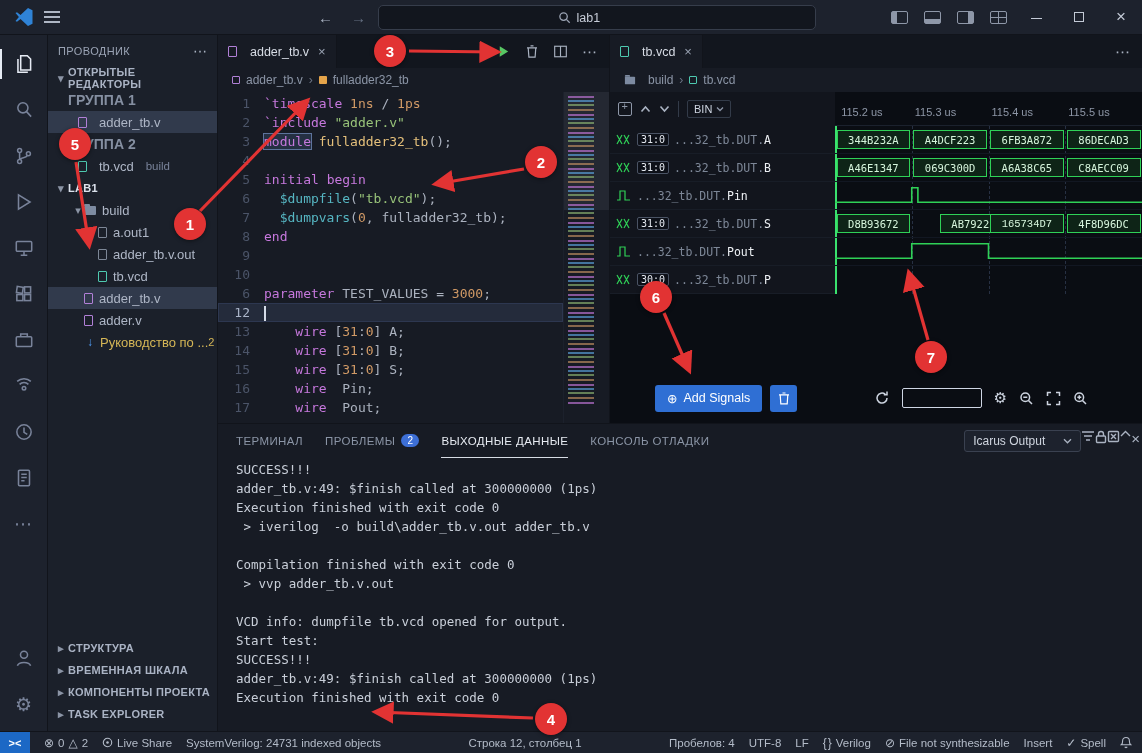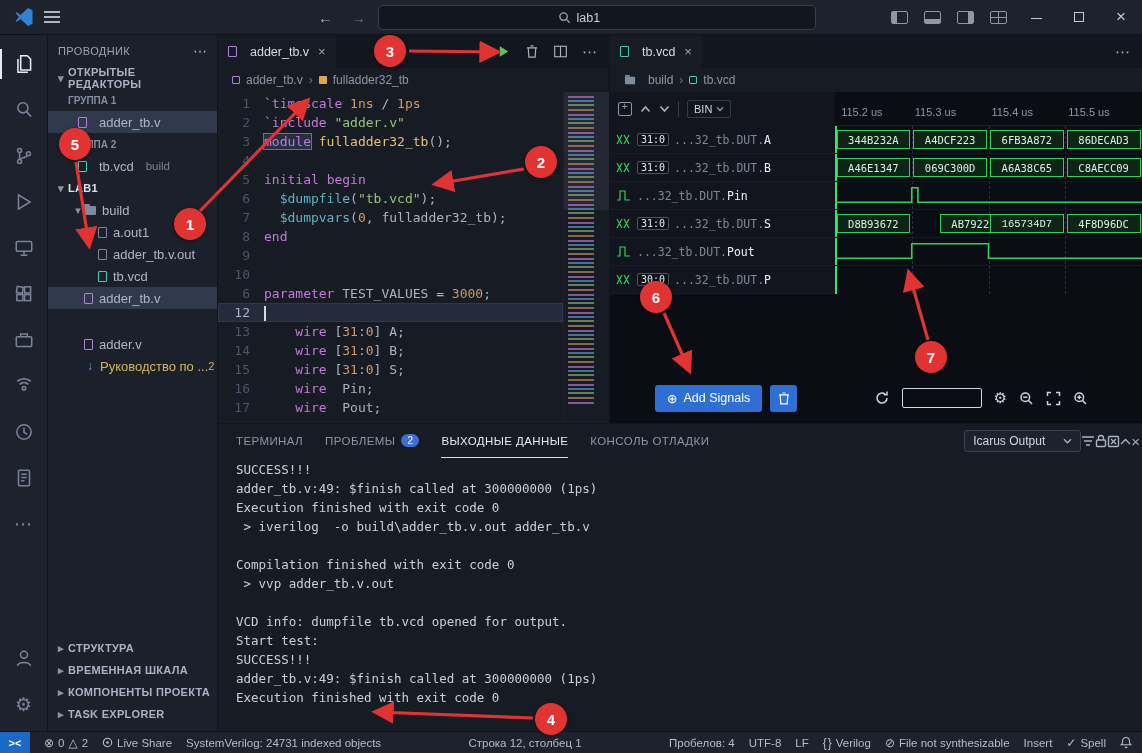--- a/index.html
+++ b/index.html
@@ -36,21 +36,21 @@
   .ab-ic svg{stroke:currentColor;fill:none;stroke-width:1.4}
   .ab-bottom{margin-top:auto;width:100%;display:flex;flex-direction:column;align-items:center;padding-bottom:4px}
   .gear-glyph{font-size:19px}
 
   
   .sidebar{width:170px;background:#1b202a;border-right:1px solid #11141b;display:flex;flex-direction:column;flex:none;overflow:hidden}
   .sb-title{height:32px;display:flex;align-items:center;padding:0 10px;color:#9aa3b4;font-size:11px;letter-spacing:.4px}
   .sb-title .more{margin-left:auto;letter-spacing:0;font-size:14px;color:#aab3c2;cursor:pointer}
   .sec-head{height:22px;display:flex;align-items:center;padding:0 6px;font-size:11px;font-weight:bold;color:#aab3c4;letter-spacing:.3px;cursor:pointer}
   .sec-head .chev{width:14px;color:#8b94a5}
-  .grp-label{height:22px;display:flex;align-items:center;padding-left:20px;font-size:10px;font-weight:bold;color:#858fa1}
+  .grp-label{height:22px;display:flex;align-items:center;padding-left:20px;font-size:14px;font-weight:bold;color:#858fa1}
   .oe-row,.tree-row{height:22px;display:flex;align-items:center;font-size:13px;color:#aeb6c6;cursor:pointer;white-space:nowrap}
   .oe-row{padding-left:30px;gap:6px}
   .oe-row.selected,.tree-row.selected{background:#313a4c}
   .dim-suffix{color:#79839a;font-size:11.5px;margin-left:6px}
   .chev{font-size:11px;color:#8b94a5;width:12px;display:inline-block;text-align:center;flex:none}
   .chev-sp{width:12px;flex:none;display:inline-block}
   .ic-file{width:9px;height:11px;border:1px solid #8a93a4;border-radius:1px;flex:none;display:inline-block;margin-right:6px}
   .ic-file.file-v{border-color:#b180d7}
   .ic-file.file-vcd{border-color:#4ec9b0}
   .ic-file.file-out{border-color:#7d8797}
@@ -127,21 +127,21 @@
   .wf-right{margin-left:auto;display:flex;align-items:center;gap:12px;margin-right:40px;color:#cdd4e0}
   .wf-input{width:80px;height:20px;background:#0a0d13;border:1px solid #cfd6e4;border-radius:2px;color:#e6eaf2;font-size:11px;padding:0 4px}
   .wf-ic svg{display:block;stroke:#cdd4e0;fill:none;stroke-width:1.5}
 
   
   .panel{flex:1;display:flex;flex-direction:column;min-height:0;background:#171b24;border-top:1px solid #11141b}
   .panel-head{height:34px;flex:none;display:flex;align-items:center;padding:0 2px 0 18px;gap:22px}
   .ptab{display:flex;align-items:center;gap:6px;height:34px;font-size:11.5px;letter-spacing:.4px;color:#8b95a6;cursor:pointer;border-bottom:1px solid transparent}
   .ptab.active{color:#e7ebf2;border-bottom-color:#d7dce4}
   .pbadge{background:#3d6fd6;color:#fff;border-radius:9px;font-size:10px;padding:1px 6px}
-  .panel-right{margin-left:auto;display:flex;align-items:center;color:#aab3c2}
+  .panel-right{margin-left:auto;display:flex;align-items:flex-start;color:#aab3c2}
   .pdrop{display:flex;align-items:center;gap:18px;border:1px solid #3a4150;border-radius:3px;background:#1d222d;color:#cfd5df;font-size:12px;padding:3px 8px;cursor:pointer}
   .ph-ic{cursor:pointer;display:flex;align-items:center}
   .ph-ic svg{display:block;stroke:#aab3c2;fill:none;stroke-width:1.4}
   .panel-out{flex:1;overflow:hidden;padding:2px 0 0 18px;font-family:"DejaVu Sans Mono",monospace;font-size:12.5px;line-height:19px;color:#c9cfd9}
   .tline{height:19px;white-space:pre}
 
   
   .statusbar{height:22px;background:#1d222d;border-top:1px solid #11141b;display:flex;align-items:center;font-size:11.5px;color:#b4bcc9;gap:14px;padding-right:10px}
   .sb-remote{width:30px;height:22px;background:#1c68c5;color:#fff;display:flex;align-items:center;justify-content:center;font-size:11px;font-weight:bold;flex:none;cursor:pointer}
   .sb-item{display:flex;align-items:center;gap:4px;white-space:nowrap;cursor:pointer}
@@ -314,21 +314,21 @@
           <div class="tree-row" style="padding-left: 38px;">
             <span class="chev-sp"></span>
             <span class="ic-file file-vcd"></span>
             <span class="tree-label">tb.vcd</span>
           </div>
           <div class="tree-row selected" style="padding-left: 24px;">
             <span class="chev-sp"></span>
             <span class="ic-file file-v"></span>
             <span class="tree-label">adder_tb.v</span>
           </div>
-          <div class="tree-row" style="padding-left: 24px; margin-top: 24px;">
+          <div class="tree-row" style="padding-left: 24px;">
             <span class="chev-sp"></span>
             <span class="ic-file file-v"></span>
             <span class="tree-label">adder.v</span>
           </div>
           <div class="tree-row" style="padding-left: 24px;">
             <span class="chev-sp"></span>
             <span class="ic-down">↓</span>
             <span class="tree-label warn">Руководство по ...</span>
             <span class="tree-badge">2</span>
           </div>

